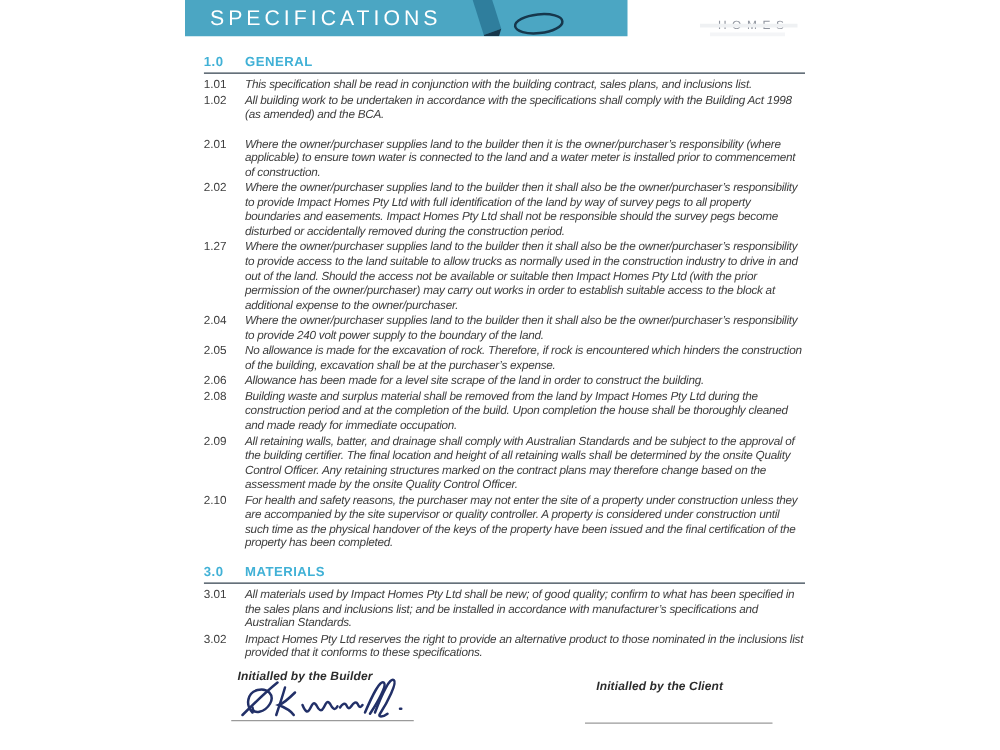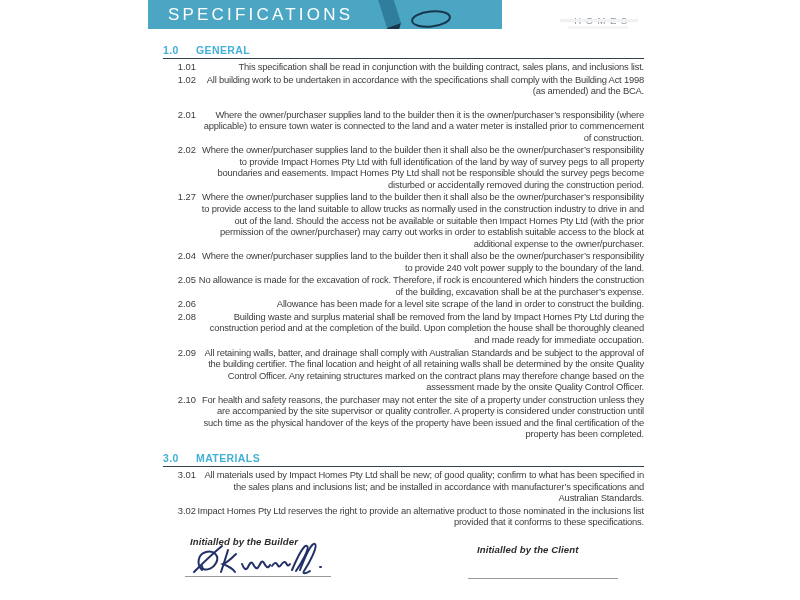--- a/index.html
+++ b/index.html
@@ -38,27 +38,28 @@
   }
   .section { margin-bottom:12px; }
   .sec-head {
     display:flex; border-bottom:1.5px solid #33424f; padding-bottom:2px;
     margin-bottom:2px;
   }
   .sec-num, .sec-title {
     color:#41b1d6; font-weight:bold; font-size:10.5px; letter-spacing:.4px;
   }
   .sec-num { width:33px; flex:none; }
-  .clause { display:flex; margin-bottom:1px;text-align:right; }
+  .clause { display:flex; margin-bottom:1px; }
   .cl-num {
     width:33px; flex:none; font-size:9.4px; line-height:11.55px; color:#3d3d3d;
   }
   .cl-text {
     flex:1; font-size:9.4px; line-height:11.55px; letter-spacing:-0.2px;
     color:#3d3d3d;
+    font-style:italic;
   }
 
   
   .sig-label {
     position:absolute; font-size:9.6px; font-style:italic; font-weight:bold;
     color:#2c2c2c; letter-spacing:.1px;
   }
   .sig-label.builder { left:190px; top:536px; }
   .sig-label.client  { left:477px; top:544px; }
   .sig-line { position:absolute; height:1px; background:#9a9a9a; }

